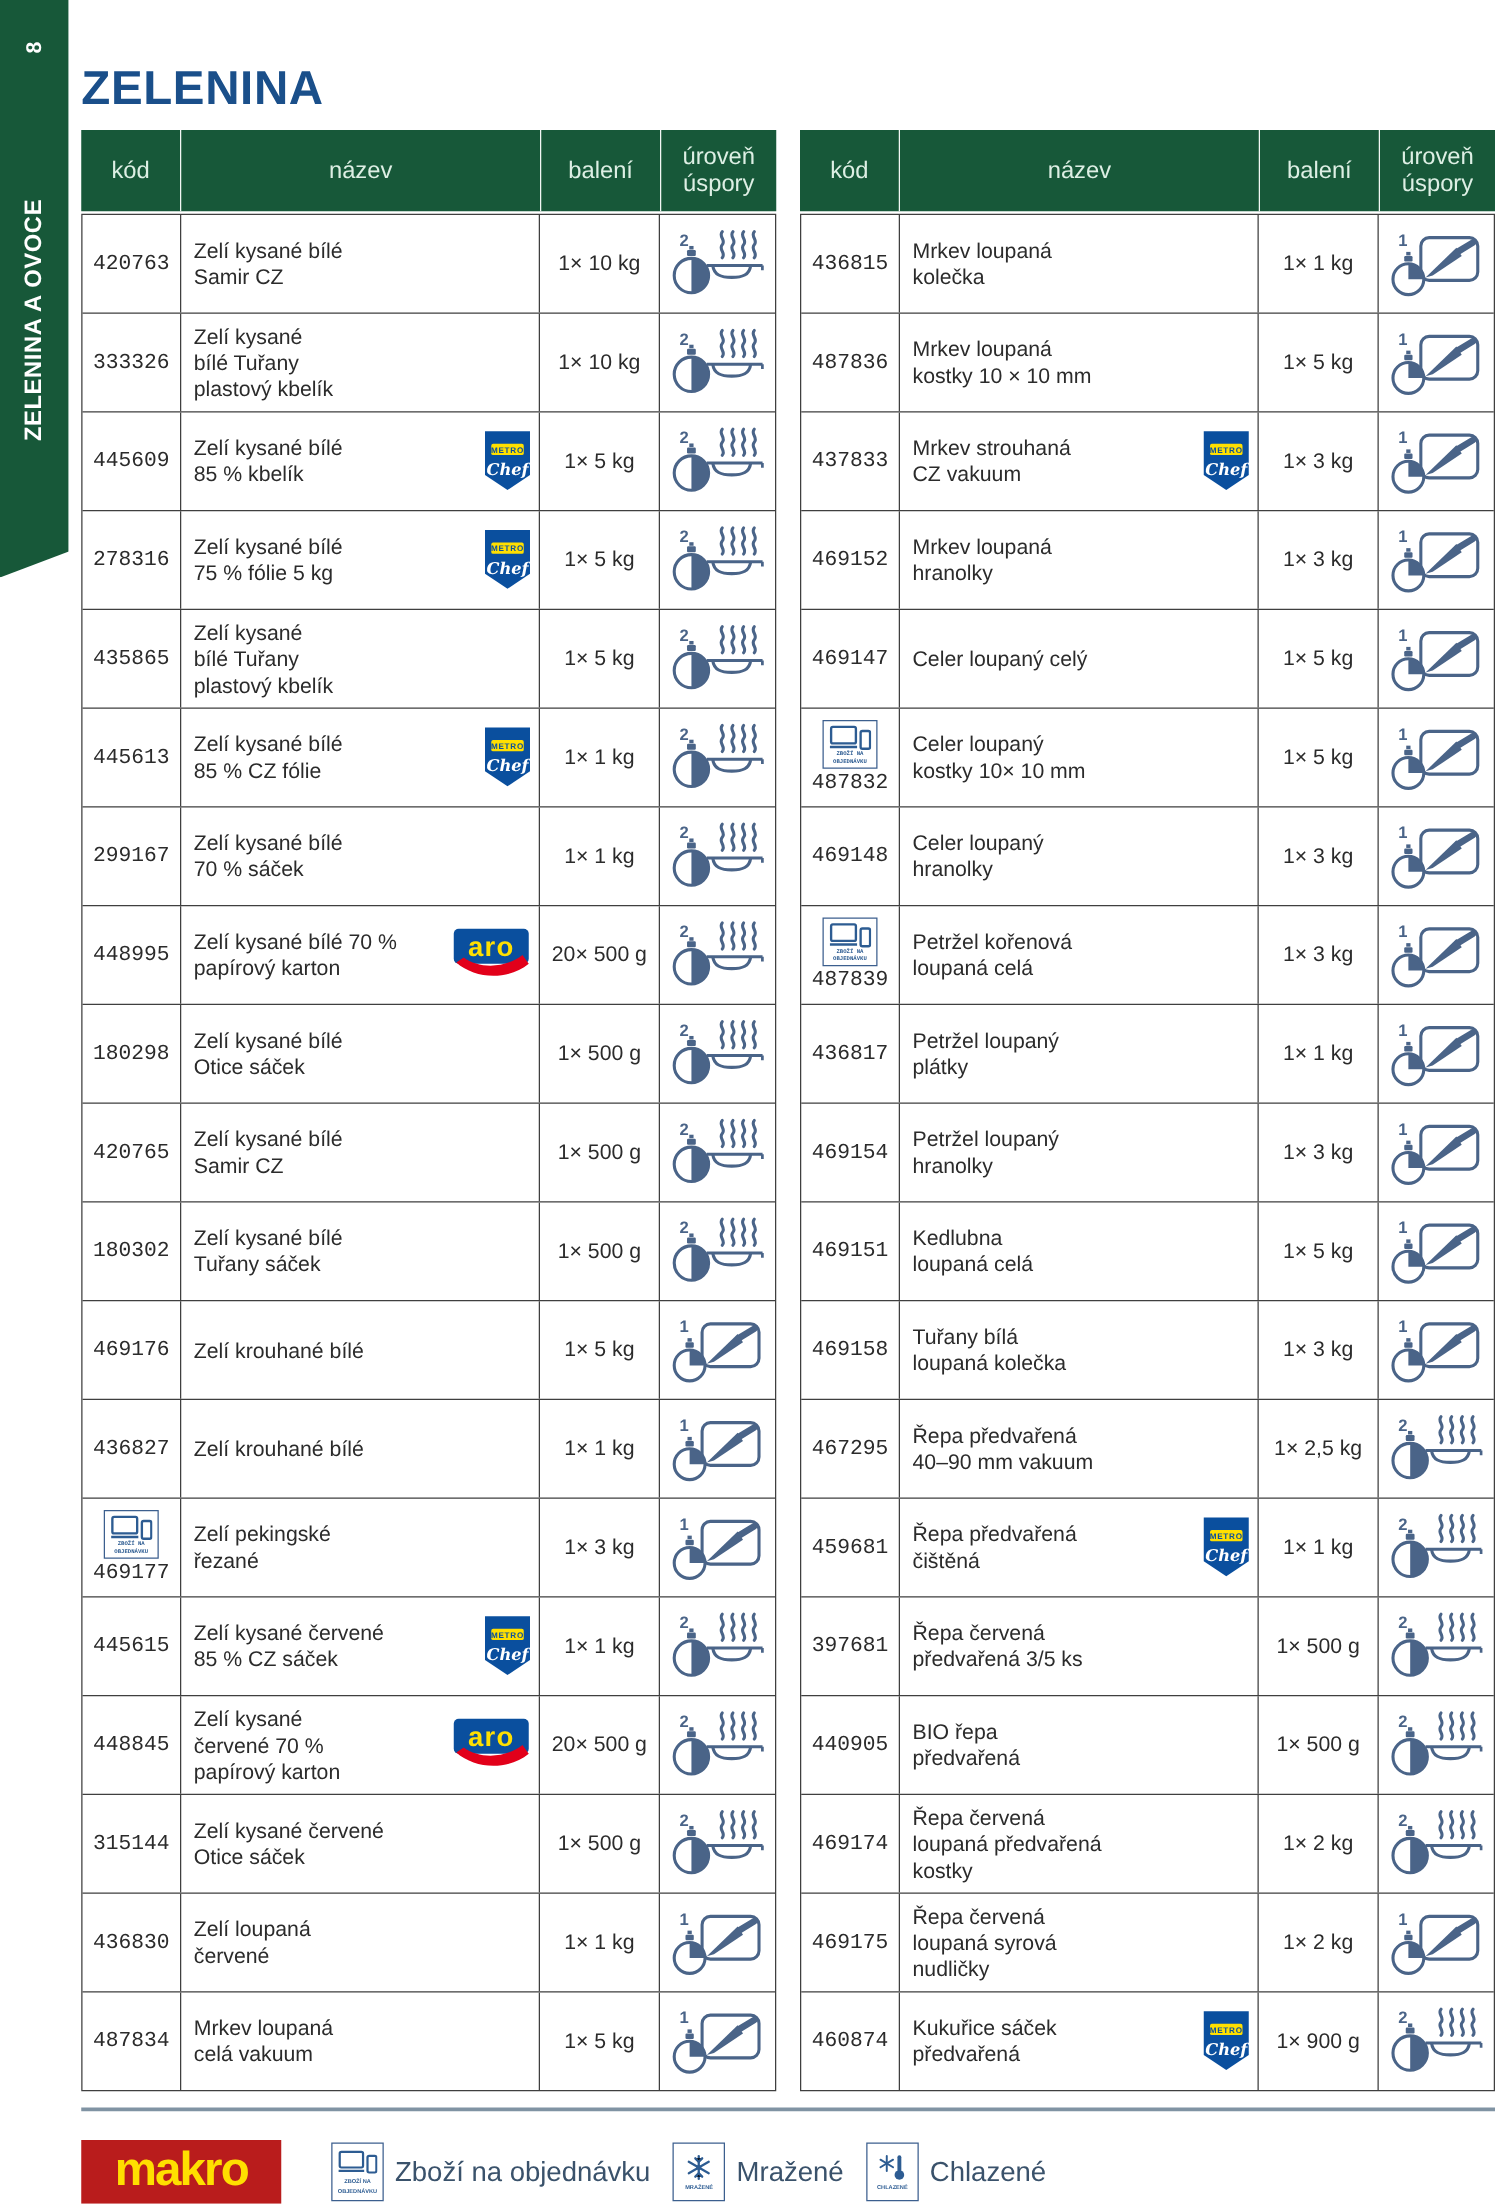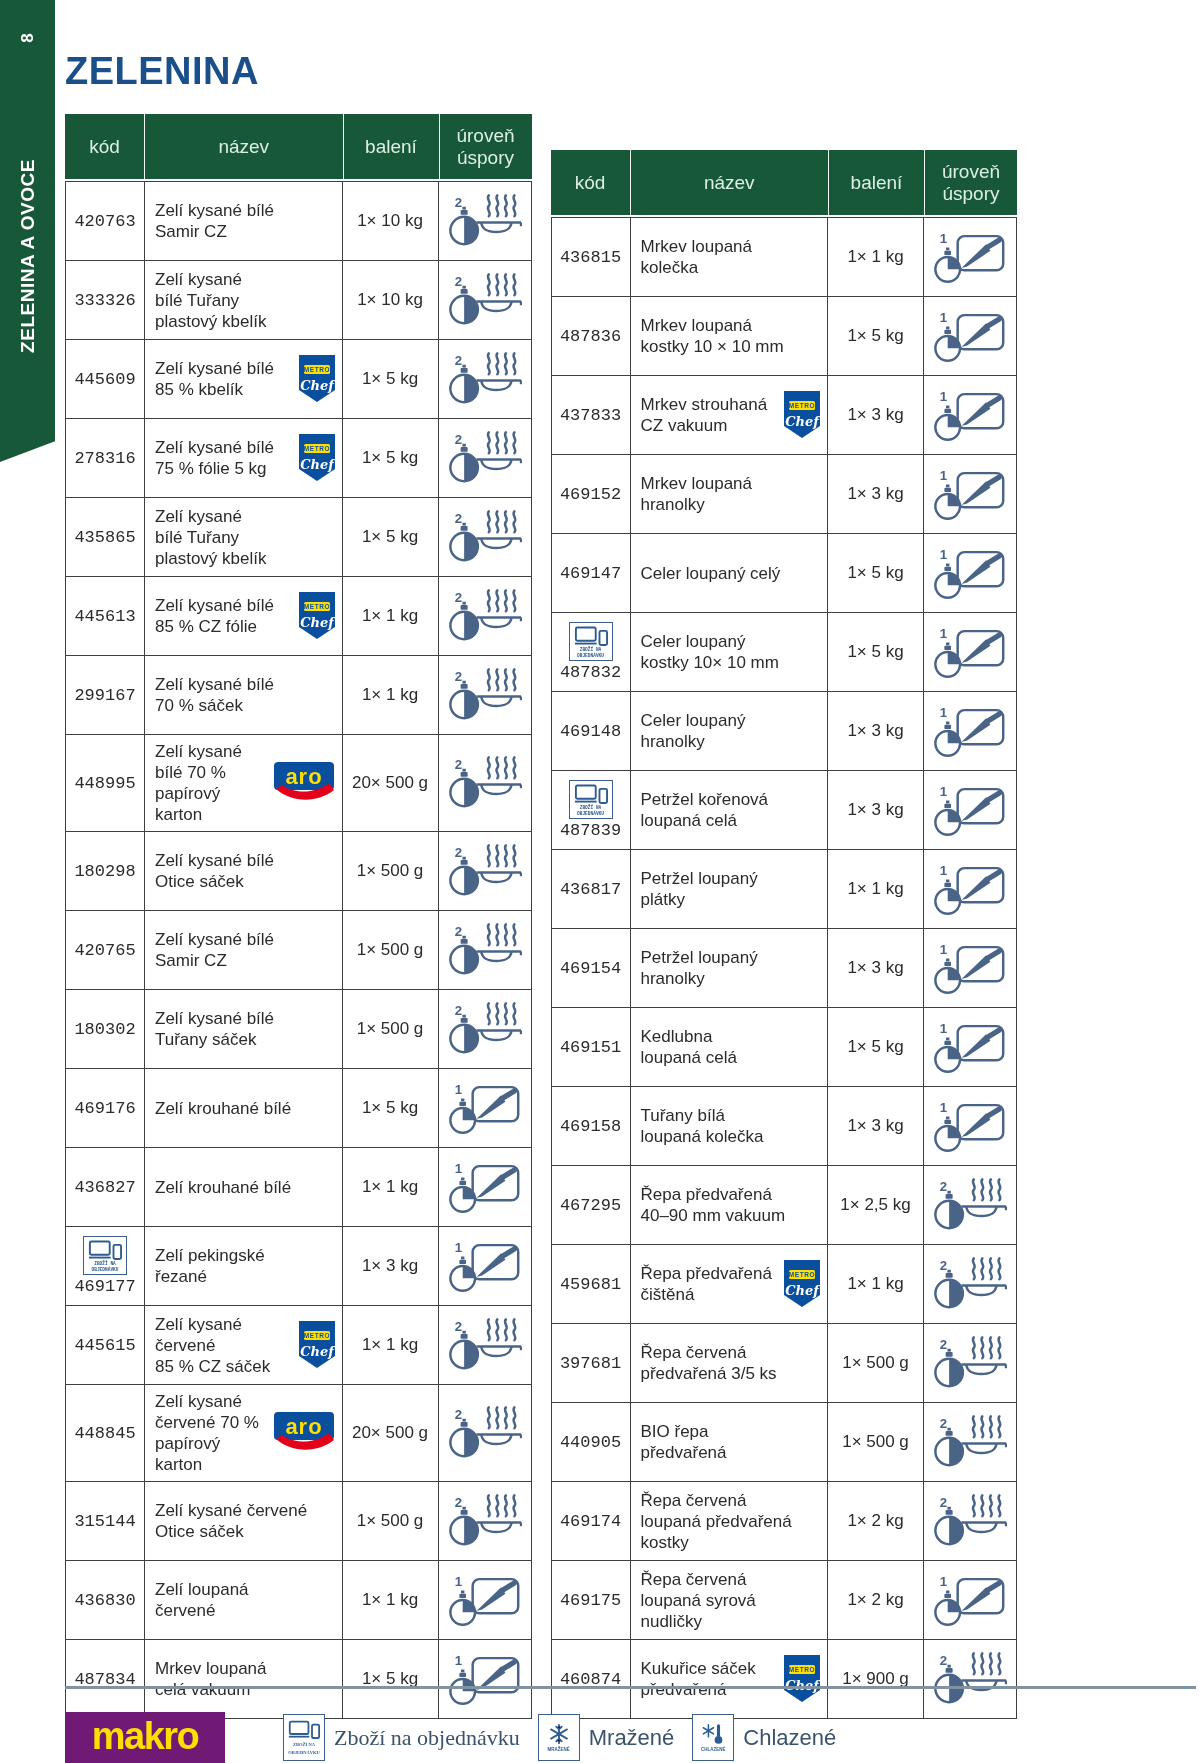--- a/index.html
+++ b/index.html
@@ -28,21 +28,21 @@
     transform:rotate(-90deg);white-space:nowrap;
     color:#ffffff;font-weight:bold;font-size:19px;letter-spacing:.5px;
   }
   
   .page-title{
     position:absolute;left:65px;top:50px;
     color:#1a4f8a;font-size:38px;font-weight:bold;letter-spacing:.5px;
   }
   
   .tables{
-    position:absolute;left:65px;top:114px;width:952px;
+    position:absolute;left:65px;top:104px;width:1131px;
     display:flex;gap:19px;align-items:flex-end;
   }
   .ptable{flex:1;min-width:0;}
   .thead{
     display:grid;grid-template-columns:80px 1fr 96px 92px;
     background:#175839;height:65px;
   }
   .th{
     display:flex;flex-direction:column;align-items:center;justify-content:center;
     color:#ddefe4;font-size:19px;line-height:22px;
@@ -83,29 +83,29 @@
   }
   
   .footer-rule{
     position:absolute;left:65px;top:1686px;width:1131px;height:3px;background:#8093a3;
   }
   .footer{
     position:absolute;left:65px;top:1712px;width:1131px;height:51px;
     display:flex;align-items:center;
   }
   .makro-logo{
-    width:160px;height:51px;background:#701a75;
+    width:160px;height:51px;background:#b91c1c;
     display:flex;align-items:center;justify-content:center;
   }
   .makro-logo span{
     color:#ffdf00;font-size:38px;font-weight:bold;letter-spacing:-1.5px;
     transform:translateY(-1px);
   }
   .legend-item{display:flex;align-items:center;gap:9px;}
-  .legend-item.first{margin-left:58px;font-family:Liberation Serif, serif;}
+  .legend-item.first{margin-left:40px;}
   .legend-item + .legend-item{margin-left:18px;}
   .legend-box{
     width:42px;height:47px;border:1.5px solid #3c5f8e;background:#fff;
     display:flex;flex-direction:column;align-items:center;justify-content:center;
     gap:2px;box-sizing:border-box;
   }
   .legend-box .tiny{
     font-size:4.5px;font-weight:bold;color:#2d5c92;line-height:5.5px;text-align:center;
   }
   .legend-label{font-size:22px;color:#3a526b;}

